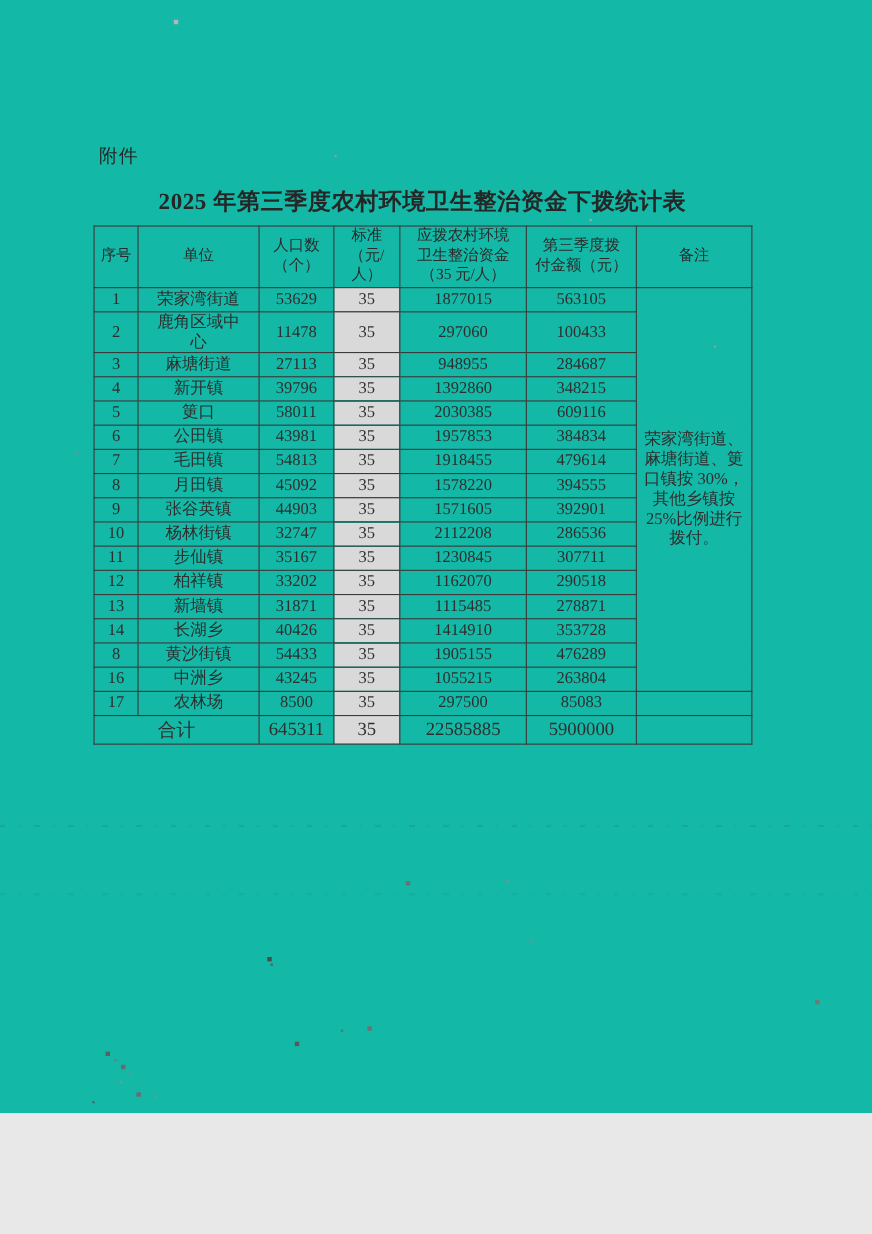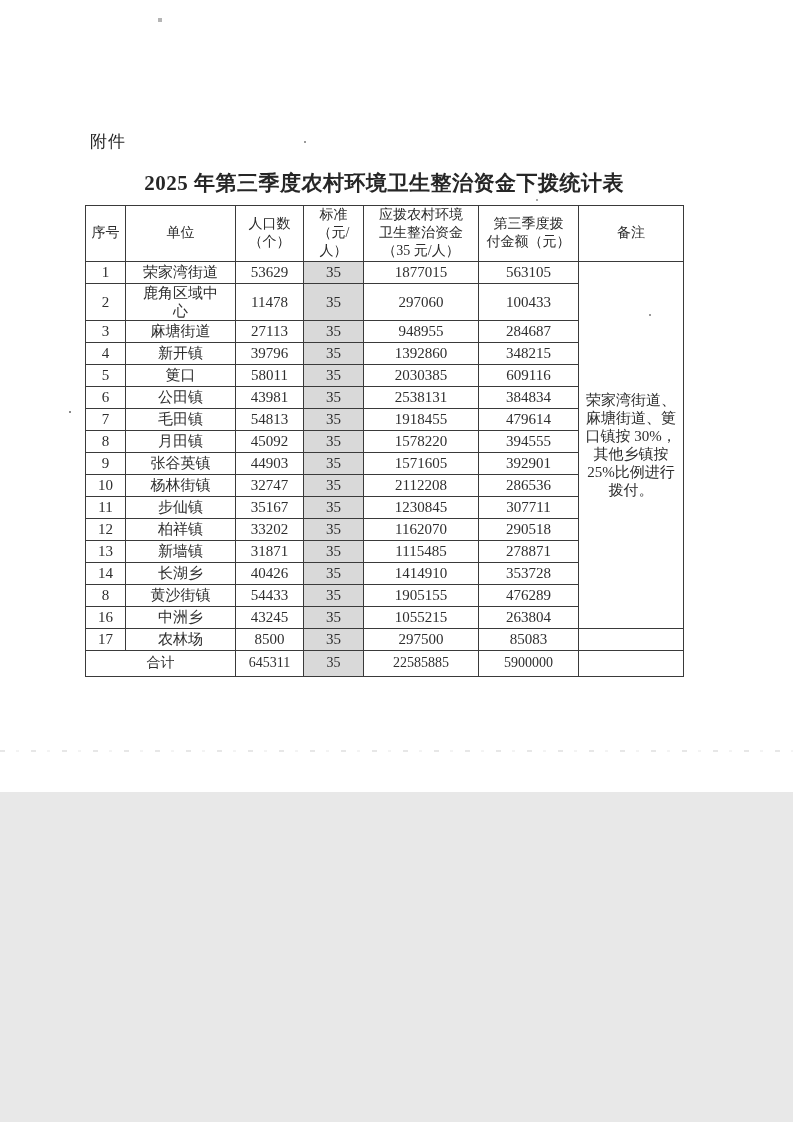--- a/index.html
+++ b/index.html
@@ -1,21 +1,21 @@
 <!DOCTYPE html>
 <html><head>
 <meta charset="utf-8">
 <style>
   * { margin:0; padding:0; box-sizing:border-box; }
   html,body { background:#e8e8e8; }
   .page {
     position:relative;
-    width:793px; height:792px;
+    width:793px; height:1012px;
     margin:0 auto;
-    background:#ffffff;
+    background:#14b8a6;
     overflow:hidden;
     font-family:"Liberation Serif","DejaVu Serif",serif;
     color:#262626;
   }
   .attachment {
     position:absolute; left:90px; top:130px;
     font-size:17px; letter-spacing:1px;
   }
   .doc-title {
     position:absolute; left:80px; top:169px; width:608px;
@@ -34,21 +34,21 @@
     white-space:pre-line;
     overflow:hidden;
   }
   tr.head-row { height:53px; }
   tr.head-row th { font-size:14px; line-height:1.3; color:#2b2b2b; }
   tr.data-row td { font-size:15px; line-height:1.2; color:#2e2e2e; }
   tr.row-1 { height:42px; }
   tr.row-2 { height:40px; }
   tr.data-row { height:22px; }
   tr.total-row { height:26px; }
-  tr.total-row td { font-size:14px; color:#2e2e2e; }
+  tr.total-row td { font-size:17px; color:#2e2e2e; }
   td.shaded { background:#d9d9d9; }
   td.remark-cell {
     font-size:15px; line-height:1.4; color:#333;
     vertical-align:middle; padding:0 4px;
   }
   
   .scanline { position:absolute; left:0; width:793px; height:2px; opacity:.45;
     background:repeating-linear-gradient(90deg, rgba(40,40,40,.25) 0 5px, transparent 5px 16px, rgba(40,40,40,.12) 16px 19px, transparent 19px 31px);
   }
   .scanline.l1 { top:750px; }
@@ -165,21 +165,21 @@
           <td>58011</td>
           <td class="shaded">35</td>
           <td>2030385</td>
           <td>609116</td>
         </tr>
         <tr class="data-row row-6">
           <td>6</td>
           <td>公田镇</td>
           <td>43981</td>
           <td class="shaded">35</td>
-          <td>2538131</td>
+          <td>1957853</td>
           <td>384834</td>
         </tr>
         <tr class="data-row row-7">
           <td>7</td>
           <td>毛田镇</td>
           <td>54813</td>
           <td class="shaded">35</td>
           <td>1918455</td>
           <td>479614</td>
         </tr>

